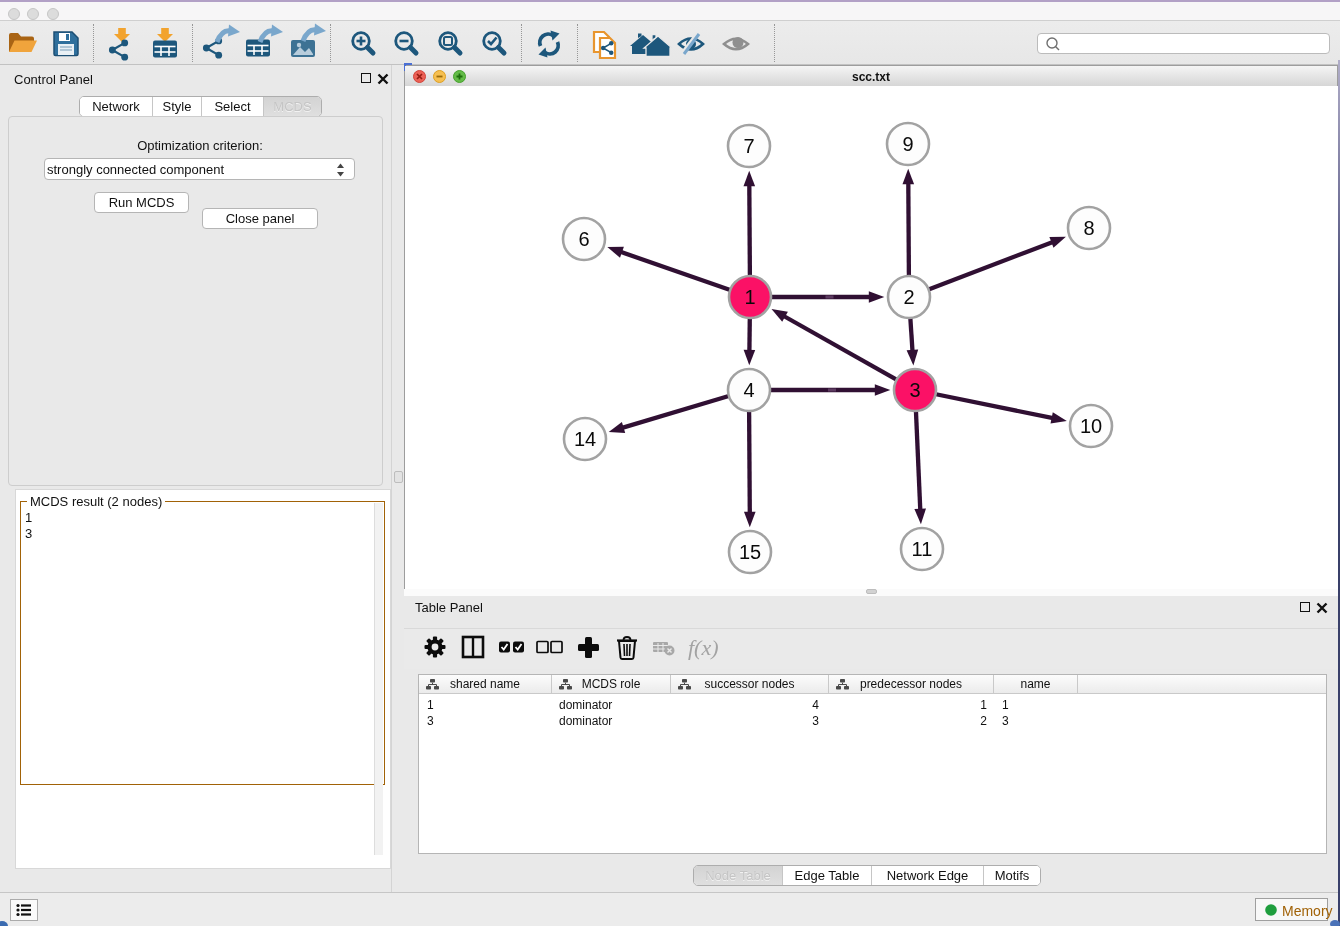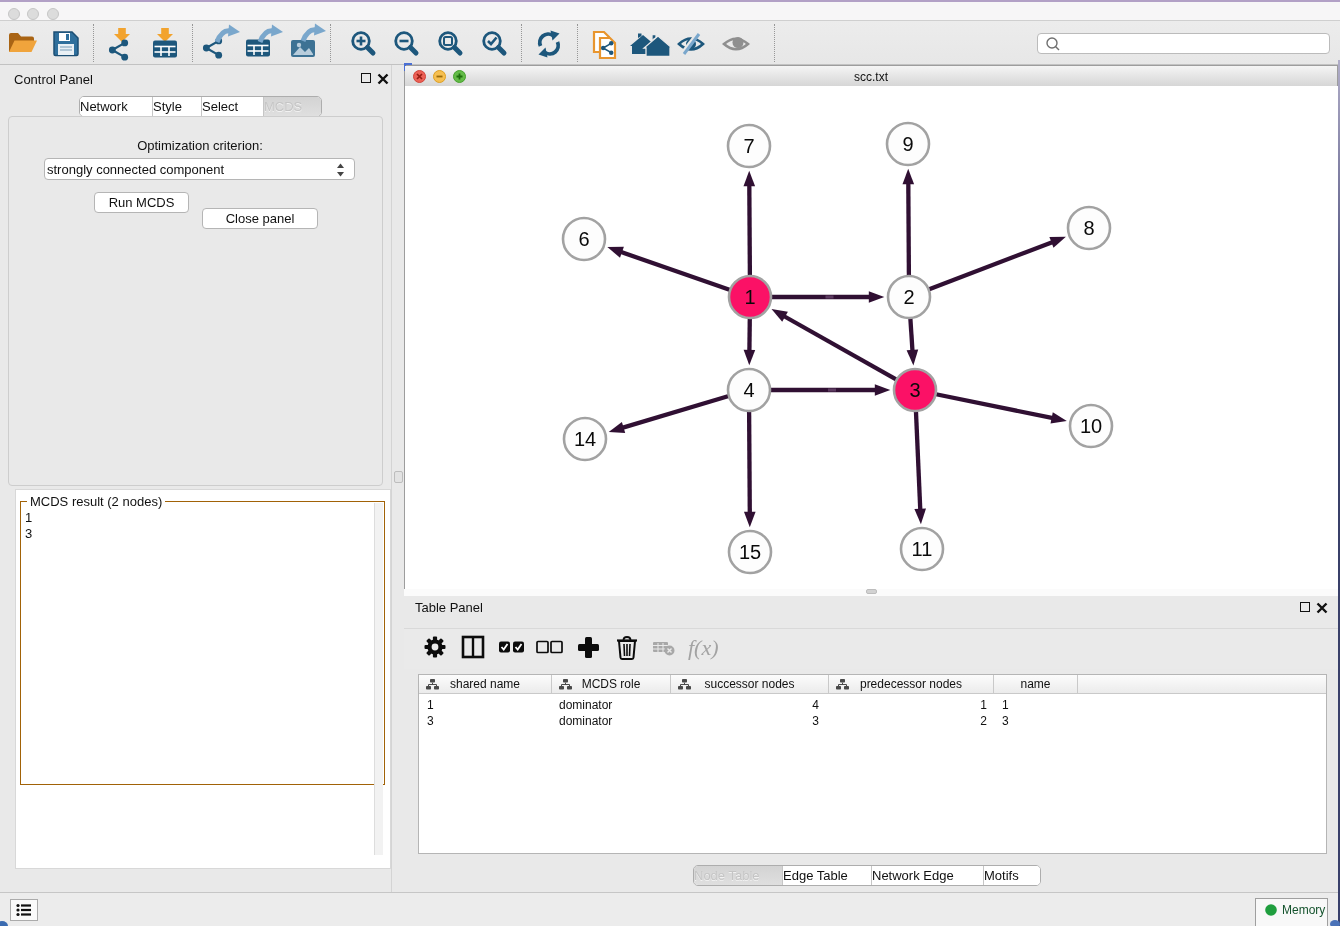--- a/index.html
+++ b/index.html
@@ -106,21 +106,21 @@
 <line x1="698" y1="12" x2="682" y2="33" stroke="#e9e9e9" stroke-width="4.5"></line>
 <line x1="699" y1="13" x2="684" y2="33" stroke="#7aa7cc" stroke-width="3"></line>
     <path d="M724 23 Q736 12.5 748 23 Q736 33.5 724 23 Z" fill="none" stroke="#8f8f8f" stroke-width="2.6"></path>
 <circle cx="738" cy="21.5" r="5.5" fill="#8f8f8f"></circle>
   </svg>
 <style>
 .cp-head{position:absolute;left:0;top:65px;width:391px;height:32px}
 .panel-title{font-size:13px;color:#111}
 .win-sq{position:absolute;width:10px;height:10px;border:1.6px solid #111;background:transparent}
 .tabs{position:absolute;display:flex;height:21px;border:1px solid #adadad;border-radius:5px;overflow:hidden;background:#fff}
-.tab{font-size:13px;color:#111;line-height:20px;border-left:1px solid #c6c6c6;background:#fff;white-space:nowrap}
+.tab{font-size:13px;color:#111;text-align:center;line-height:20px;border-left:1px solid #c6c6c6;background:#fff;white-space:nowrap}
 .tab:first-child{border-left:none}
 .tab.sel{background:linear-gradient(#d3d3d3,#dfdfdf);color:#c5c5c5;text-shadow:0 1px 0 #f2f2f2}
 .tabpane{position:absolute;left:8px;top:116px;width:375px;height:370px;border:1px solid #cdcdcd;border-radius:4px;background:#e9e9e9}
 .ddl{position:absolute;left:44px;top:158px;width:311px;height:22px;background:#fff;border:1px solid #b5b5b5;border-radius:4px;font-size:13px;line-height:21px;padding-left:2px;color:#111}
 .btn{position:absolute;height:21px;background:#fff;border:1px solid #b5b5b5;border-radius:4px;font-size:13px;text-align:center;line-height:19px;color:#111}
 .resultpanel{position:absolute;left:15px;top:489px;width:376px;height:380px;background:#fff;border:1px solid #d8d8d8}
 .fieldset{position:absolute;left:4px;top:11px;width:365px;height:284px;border:1px solid #a16207}
 .fieldlabel{position:absolute;left:6px;top:-8px;background:#fff;padding:0 3px;font-size:13px;color:#111}
 .resline{font-size:13px;color:#111;line-height:16px;padding-left:4px}
 .vscroll{position:absolute;right:1px;top:1px;width:9px;height:352px;background:#f2f2f2;border-left:1px solid #ddd}
@@ -153,21 +153,21 @@
     <div class="fieldlabel">MCDS result (2 nodes)</div>
     <div class="resline" style="margin-top:8px">1</div>
     <div class="resline">3</div>
     <div class="vscroll"></div>
   </div>
 </div>
 <style>
 .netwin{position:absolute;left:404px;top:65px;width:934px;height:528px;border:1px solid #9d9d9d;border-bottom:none;background:#fff}
 .nettitle{position:absolute;left:0;top:0;width:100%;height:21px;background:linear-gradient(#f5f5f5,#d6d6d6);border-bottom:1px solid #aaa}
 .traffic{position:absolute;top:3.5px;width:13px;height:13px;border-radius:50%}
-.nettext{position:absolute;top:4px;width:100%;text-align:center;font-size:12px;font-weight:normal;color:#111}
+.nettext{position:absolute;top:4px;width:100%;text-align:center;font-size:12px;font-weight:bold;color:#111}
 .netbottom{position:absolute;left:404px;top:589px;width:934px;height:7px;background:#fbfbfb}
 .divcol{position:absolute;left:391px;top:65px;width:13px;height:827px;background:#e9e9e9;border-left:1px solid #d4d4d4}
 .divhandle{position:absolute;left:394px;top:471px;width:9px;height:12px;background:#e3e3e3;border:1px solid #bdbdbd;border-radius:2px}
 </style>
 <div class="divcol"></div>
 <div class="divhandle"></div>
 <div class="netwin">
   <svg style="position:absolute;left:-1px;top:-3px" width="8" height="8">
       <path d="M0 8 L0 0 L8 0 L8 2 L2 2 L2 8 Z" fill="#4a6fd4"></path>
     </svg>
@@ -247,21 +247,21 @@
 </svg>
 <style>
 .tp-title{position:absolute;left:415px;top:600px;font-size:13px;color:#111}
 .tp-toolbar{position:absolute;left:404px;top:628px;width:934px;height:41px;background:#eaeaea;border-top:1px solid #d9d9d9}
 .ttable{position:absolute;left:418px;top:674px;width:909px;height:180px;background:#fff;border:1px solid #b5b5b5}
 .thead{position:absolute;left:0;top:0;width:100%;height:19px;background:linear-gradient(#fcfcfc,#ebebeb);border-bottom:1px solid #c9c9c9}
 .thcell{position:absolute;top:0;height:19px;font-size:12px;color:#111;text-align:center;line-height:19px;border-right:1px solid #c9c9c9}
 .trow{position:absolute;font-size:12px;color:#111}
 .statusbar{position:absolute;left:0;top:892px;width:1340px;height:34px;background:#ececec;border-top:1px solid #c6c6c6}
 .listbtn{position:absolute;left:10px;top:6px;width:28px;height:22px;background:#fafafa;border:1px solid #ababab}
-.membtn{position:absolute;left:1255px;top:5px;width:73px;height:29px;background:#f8f8f8;border:1px solid #9f9f9f;font-size:12px;color:#14532d}
+.membtn{position:absolute;left:1255px;top:5px;width:73px;height:23px;background:#f8f8f8;border:1px solid #9f9f9f;font-size:14px;color:#a16207}
 </style>
 <div class="tp-title">Table Panel</div>
 <div class="win-sq" style="left:1300px;top:602px"></div>
 <svg style="position:absolute;left:1316px;top:602px" width="12" height="12">
 <path d="M1.5 1.5 L10.5 10.5 M10.5 1.5 L1.5 10.5" stroke="#111" stroke-width="2.4"></path>
   </svg>
 <div class="tp-toolbar"></div>
 <svg style="position:absolute;left:404px;top:628px" width="934" height="41">
     <g transform="translate(31,19)">
       <circle r="7.6" fill="#0c0c0c"></circle>

